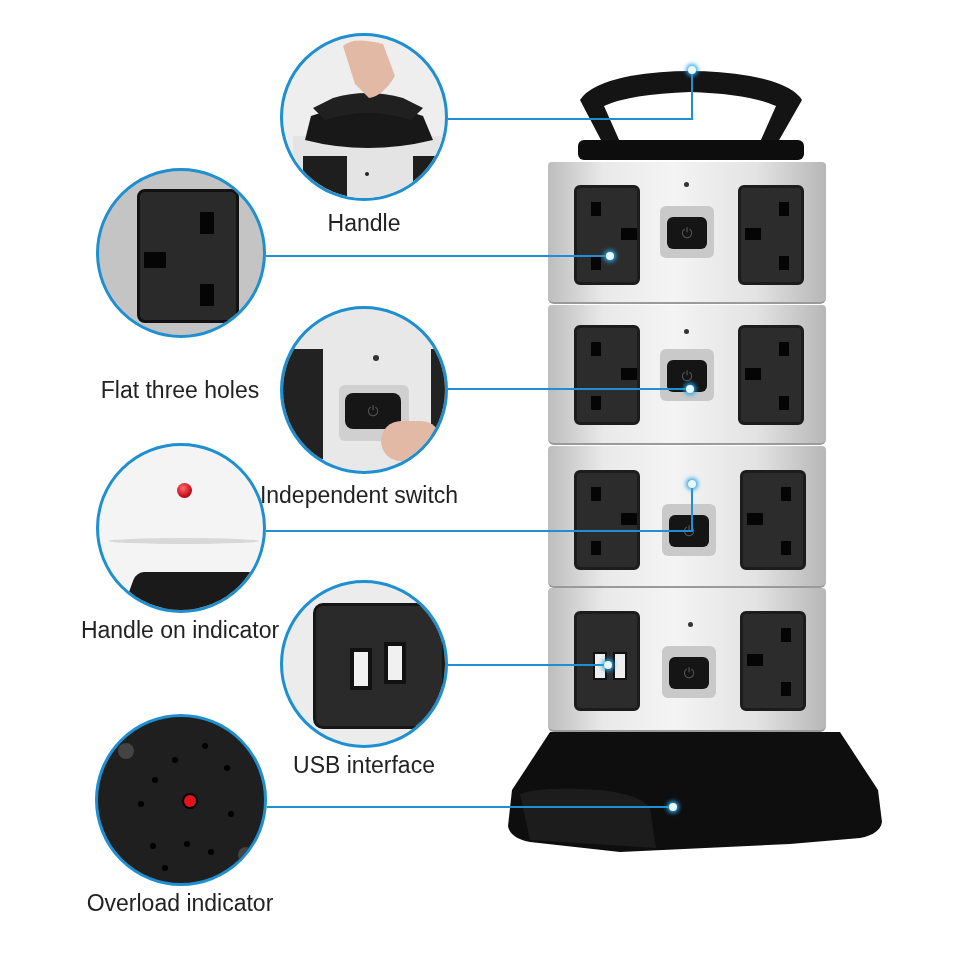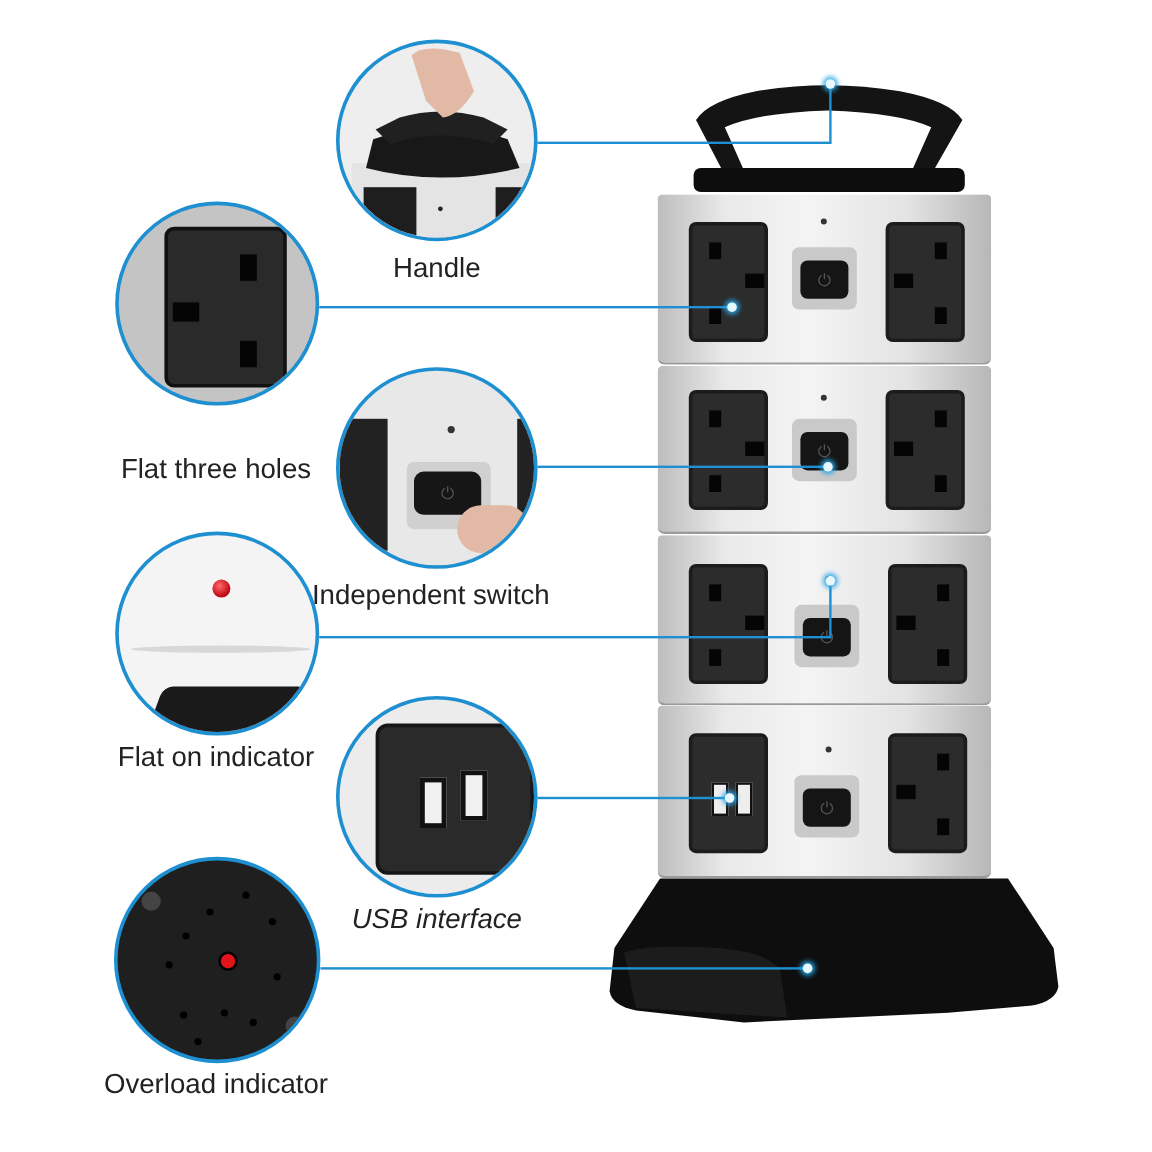--- a/index.html
+++ b/index.html
@@ -147,22 +147,22 @@
     <div class="led" style="left:86px;top:124px;background:#000;width:6px;height:6px"></div>
     <div class="led" style="left:110px;top:132px;background:#000;width:6px;height:6px"></div>
     <div class="led" style="left:64px;top:148px;background:#000;width:6px;height:6px"></div>
     <div style="position:absolute;left:20px;top:26px;width:16px;height:16px;border-radius:50%;background:#444;"></div>
     <div style="position:absolute;left:140px;top:130px;width:16px;height:16px;border-radius:50%;background:#444;"></div>
   </div>
 
   <div class="label" style="left:364px;top:210px;">Handle</div>
   <div class="label" style="left:180px;top:333px;margin-top:44px;">Flat three holes</div>
   <div class="label" style="left:359px;top:482px;">Independent switch</div>
-  <div class="label" style="left:180px;top:617px;">Flat on indicator</div>
-  <div class="label" style="left:364px;top:752px;font-style:italic;">USB interface</div>
+  <div class="label" style="left:180px;top:617px;">Handle on indicator</div>
+  <div class="label" style="left:364px;top:752px;">USB interface</div>
   <div class="label" style="left:180px;top:890px;">Overload indicator</div>
 
   <div class="line" style="left:448px;top:118px;width:244px;height:2px;"></div>
   <div class="line" style="left:691px;top:70px;width:2px;height:50px;"></div>
   <div class="dot" style="left:692px;top:70px;"></div>
 
   <div class="line" style="left:266px;top:255px;width:344px;height:2px;"></div>
   <div class="dot" style="left:610px;top:256px;"></div>
 
   <div class="line" style="left:448px;top:388px;width:242px;height:2px;"></div>

